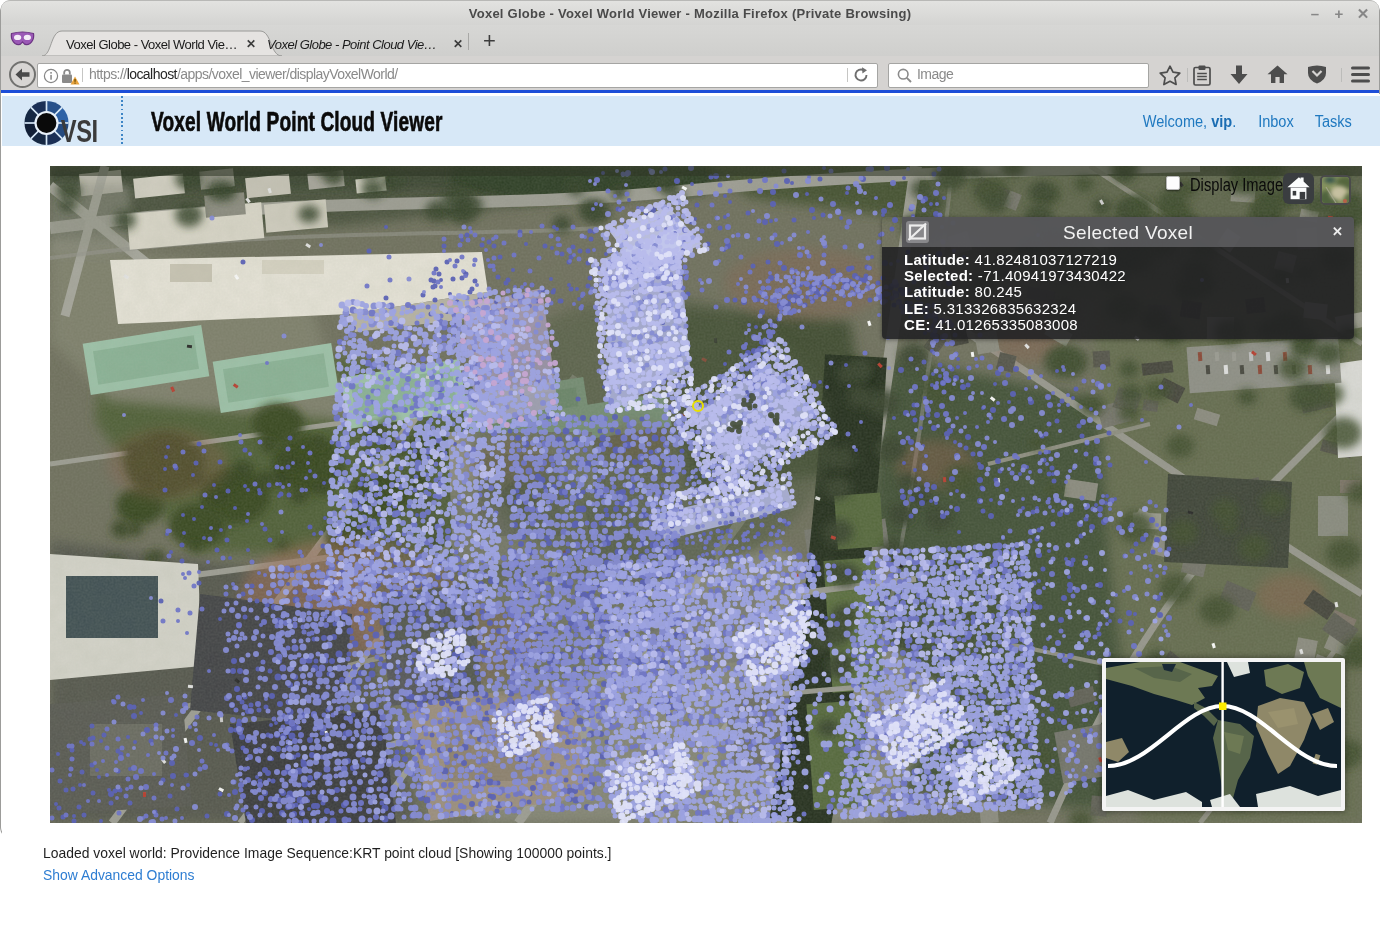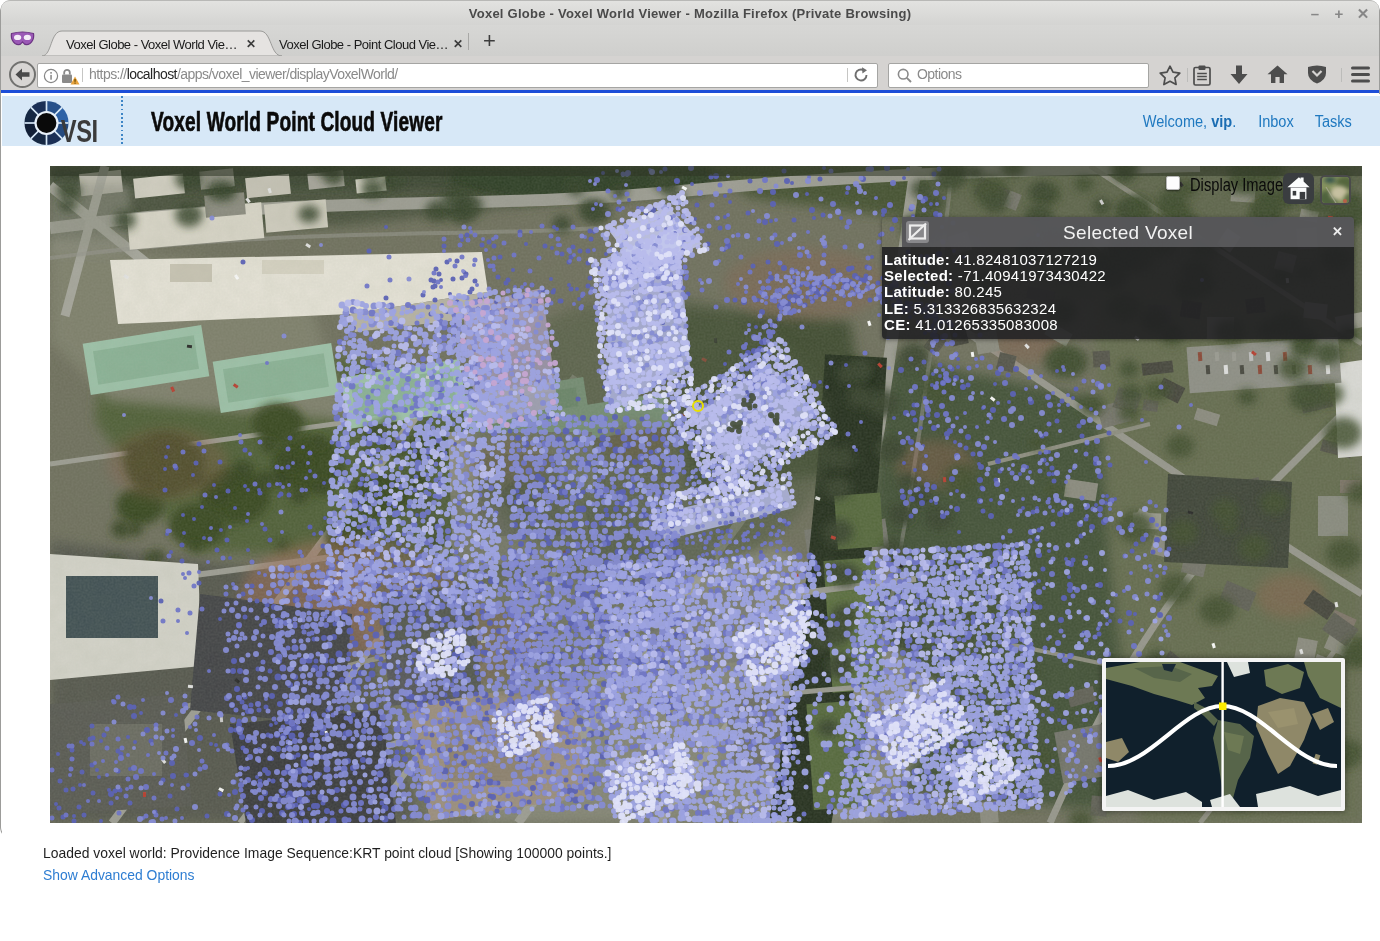--- a/index.html
+++ b/index.html
@@ -46,21 +46,21 @@
   #status1 { position:absolute; left:41px; top:750px; font-size:15px; color:#1f1f1f;
     transform:scaleX(0.927); transform-origin:left top; }
   #status2 { position:absolute; left:41px; top:772px; font-size:15px; color:#2d7dd2;
     transform:scaleX(0.927); transform-origin:left top; }
   
   #svpanel { position:absolute; left:832px; top:51px; width:472px; border-radius:4px; overflow:hidden;
      box-shadow:0 1px 4px rgba(0,0,0,0.4); }
   #svhead { height:30px; background:rgba(86,86,89,0.97); position:relative;margin-left:20px; }
   #svtitle { text-align:center; color:#f2f2f2; font-size:19px; line-height:31px; letter-spacing:0.3px; }
   #svbody { background:rgba(33,33,35,0.89); color:#ffffff; font-size:15px; line-height:16.2px;
-     padding:5px 0 6px 2px; letter-spacing:0.3px; }
+     padding:5px 0 6px 22px; letter-spacing:0.3px; }
   
   #dispimg { position:absolute; left:1116px; top:10px; width:14px; height:14px; background:#fdfdfd;
      border:1px solid #b5b5b5; border-radius:2px; box-shadow:0 1px 2px rgba(0,0,0,0.5); }
   #displbl { position:absolute; left:1140px; top:9px; font-size:17.5px; color:#0a0a0a;
     transform:scaleX(0.84); transform-origin:left top; }
   #homebtn { position:absolute; left:1233px; top:7px; width:31px; height:31px; background:#3a3d40;
      border-radius:6px; }
   #thumb { position:absolute; left:1270px; top:9px; width:31px; height:30px; border-radius:5px;
      border:2px solid #4a4a4a; overflow:hidden; }
 </style>
@@ -72,21 +72,21 @@
     <div class="winbtn" style="left:1305px;">–</div>
     <div class="winbtn" style="left:1329px;">+</div>
     <div class="winbtn" style="left:1353px;">✕</div>
   </div>
   <div id="tabbar">
     <svg width="240" height="26" viewBox="0 0 240 26" style="position:absolute;left:41px;top:5px;">
       <path d="M0,26 C10,26 8,1 20,1 L218,1 C230,1 228,26 240,26 Z" fill="#e5e3e1" stroke="#9a9a98" stroke-width="1"></path>
     </svg>
     <span class="tabtxt" style="left:65px;">Voxel Globe - Voxel World Vie…</span>
     <span class="tabx" style="left:245px;">✕</span>
-    <span class="tabtxt" style="left:278px;">Voxel Globe - Point Cloud Vie…</span>
+    <span class="tabtxt" style="left:266px;font-style:italic;">Voxel Globe - Point Cloud Vie…</span>
     <span class="tabx" style="left:452px;">✕</span>
     <div id="tabsep"></div>
     <div id="plus">+</div>
   </div>
   <svg id="mask" width="25" height="16" viewBox="0 0 25 16">
     <path d="M1.5,2.5 Q12.5,-0.5 23.5,2.5 Q24.5,9 20,12.5 Q15.5,15.5 12.5,11 Q9.5,15.5 5,12.5 Q0.5,9 1.5,2.5 Z" fill="#9b59b6" stroke="#6c3483" stroke-width="1.2"></path>
     <ellipse cx="7.6" cy="6.4" rx="3.6" ry="2.6" fill="#f4ecf7"></ellipse>
     <ellipse cx="17.4" cy="6.4" rx="3.6" ry="2.6" fill="#f4ecf7"></ellipse>
   </svg>
   <div id="toolbar">
@@ -112,21 +112,21 @@
     </svg>
     <div id="backbtn"></div>
     <svg class="tbicon" style="left:14px;top:12px;" width="15" height="13" viewBox="0 0 15 13">
       <path d="M7,0.5 L0.5,6.5 L7,12.5 L7,8.8 L14.5,8.8 L14.5,4.2 L7,4.2 Z" fill="#4a4a4a"></path>
     </svg>
     <div id="searchbar"></div>
     <svg class="tbicon" style="left:896px;top:12px;" width="16" height="16" viewBox="0 0 16 16">
       <circle cx="6.2" cy="6.2" r="4.8" fill="none" stroke="#8a8a8a" stroke-width="1.6"></circle>
       <line x1="9.8" y1="9.8" x2="14" y2="14" stroke="#8a8a8a" stroke-width="1.9"></line>
     </svg>
-    <div class="urltxt" style="left:916px;color:#8a8a8a;">Options</div>
+    <div class="urltxt" style="left:916px;color:#8a8a8a;">Image</div>
     <svg class="tbicon" style="left:1158px;top:9px;" width="22" height="21" viewBox="0 0 22 21">
       <path d="M11,1.2 L14,7.2 L20.8,8.1 L15.9,12.8 L17.1,19.5 L11,16.3 L4.9,19.5 L6.1,12.8 L1.2,8.1 L8,7.2 Z" fill="none" stroke="#4d4d4d" stroke-width="1.7" stroke-linejoin="round"></path>
     </svg>
     <div style="position:absolute;left:1186px;top:12px;width:1px;height:14px;background:#bcbcba;"></div>
     <svg class="tbicon" style="left:1192px;top:9px;" width="18" height="21" viewBox="0 0 18 21">
       <rect x="1" y="2.5" width="16" height="17.5" rx="1.5" fill="none" stroke="#4d4d4d" stroke-width="1.7"></rect>
       <rect x="5.5" y="0.5" width="7" height="4.4" rx="1" fill="#4d4d4d"></rect>
       <line x1="4.2" y1="8.5" x2="13.8" y2="8.5" stroke="#4d4d4d" stroke-width="1.5"></line>
       <line x1="4.2" y1="11.5" x2="13.8" y2="11.5" stroke="#4d4d4d" stroke-width="1.5"></line>
       <line x1="4.2" y1="14.5" x2="13.8" y2="14.5" stroke="#4d4d4d" stroke-width="1.5"></line>

